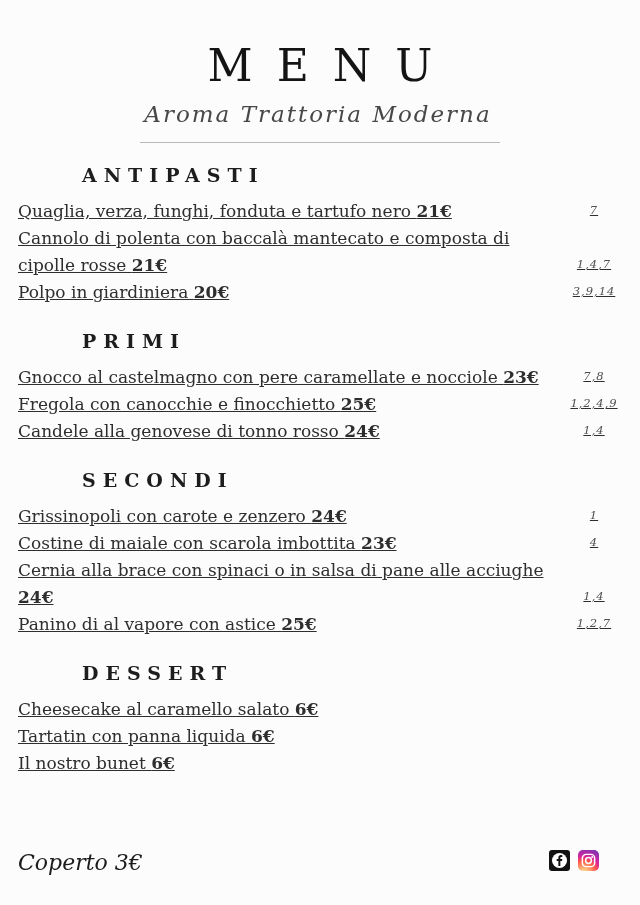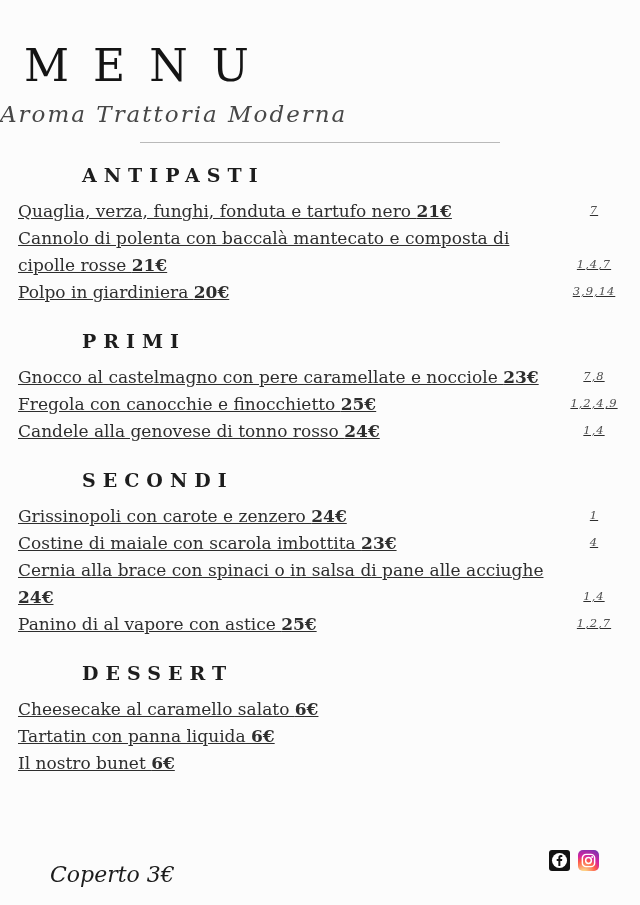--- a/index.html
+++ b/index.html
@@ -8,21 +8,21 @@
     background: #fcfcfc;
     font-family: "DejaVu Serif", "Liberation Serif", serif;
     color: #2e2e2e;
     overflow: hidden;
   }
   .page {
     width: 640px; height: 905px;
     display: flex; flex-direction: column;
     box-sizing: border-box;
   }
-  .menu-header { padding-top: 40px; border-radius: 11px; }
+  .menu-header { text-align: center; padding-top: 40px; border-radius: 11px; }
   .menu-title {
     margin: 0;
     font-size: 44px;
     font-weight: 500;
     letter-spacing: 24px;
     padding-left: 24px; 
     color: #141414;
     font-family: "DejaVu Serif", "Liberation Serif", serif;
   }
   .menu-subtitle {
@@ -69,23 +69,21 @@
     font-style: italic;
     color: #4f4f4f;
     margin-bottom: 8px;
     letter-spacing: 1px;
     white-space: nowrap;
   }
   .menu-footer {
     margin-top: auto;
     display: flex;
     justify-content: space-between;
-    align-items: flex-end;
     padding: 0 41px 18px 18px;
-    margin-left: 32px;
   }
   .coperto {
     margin: 0;
     font-size: 22px;
     font-style: italic;
     font-weight: 500;
     color: #1c1c1c;
   }
   .social { display: flex; gap: 8px; margin-bottom: 16px; }
   .social-link { display: block; width: 21px; height: 21px; text-decoration: none; }

